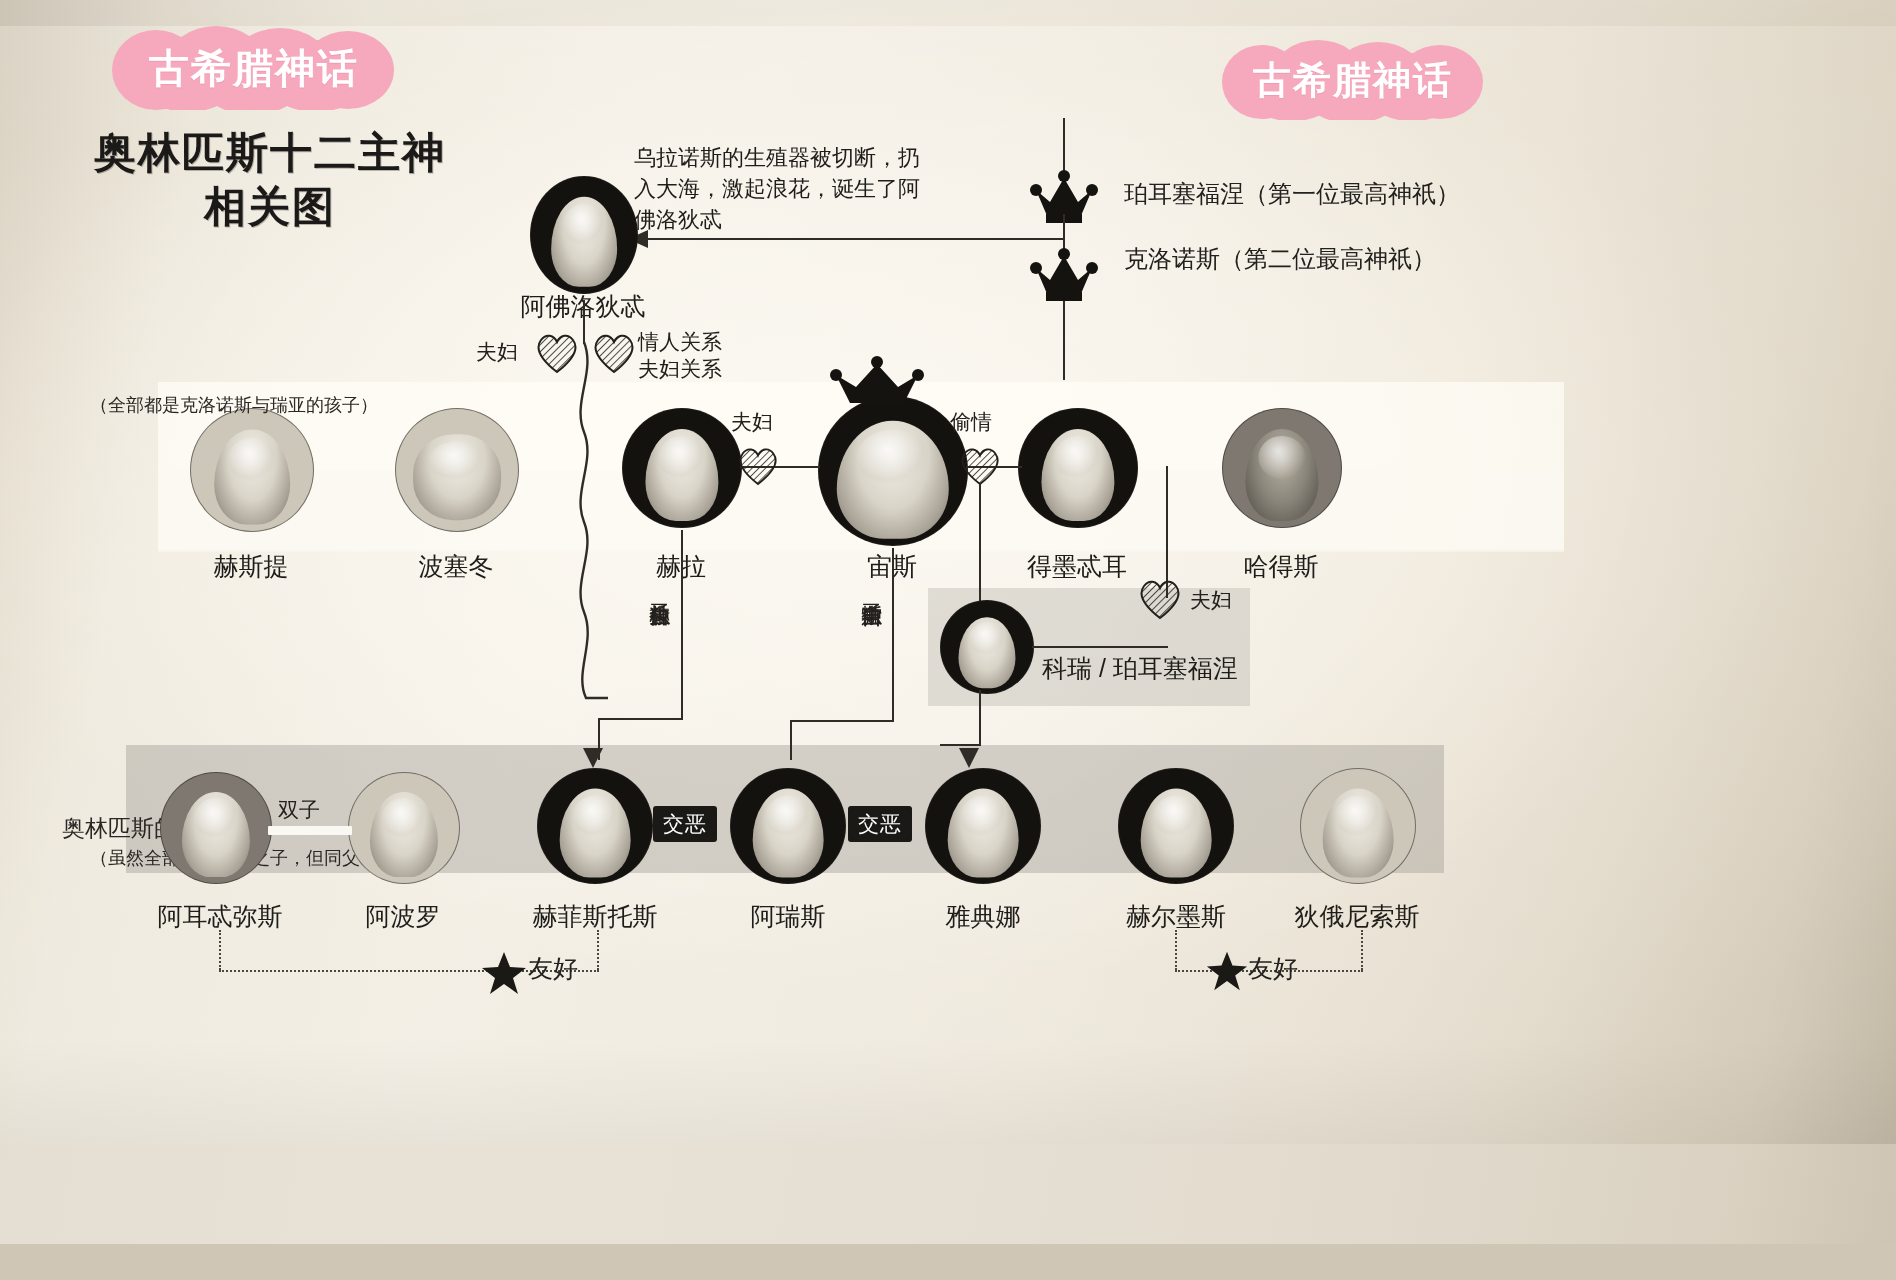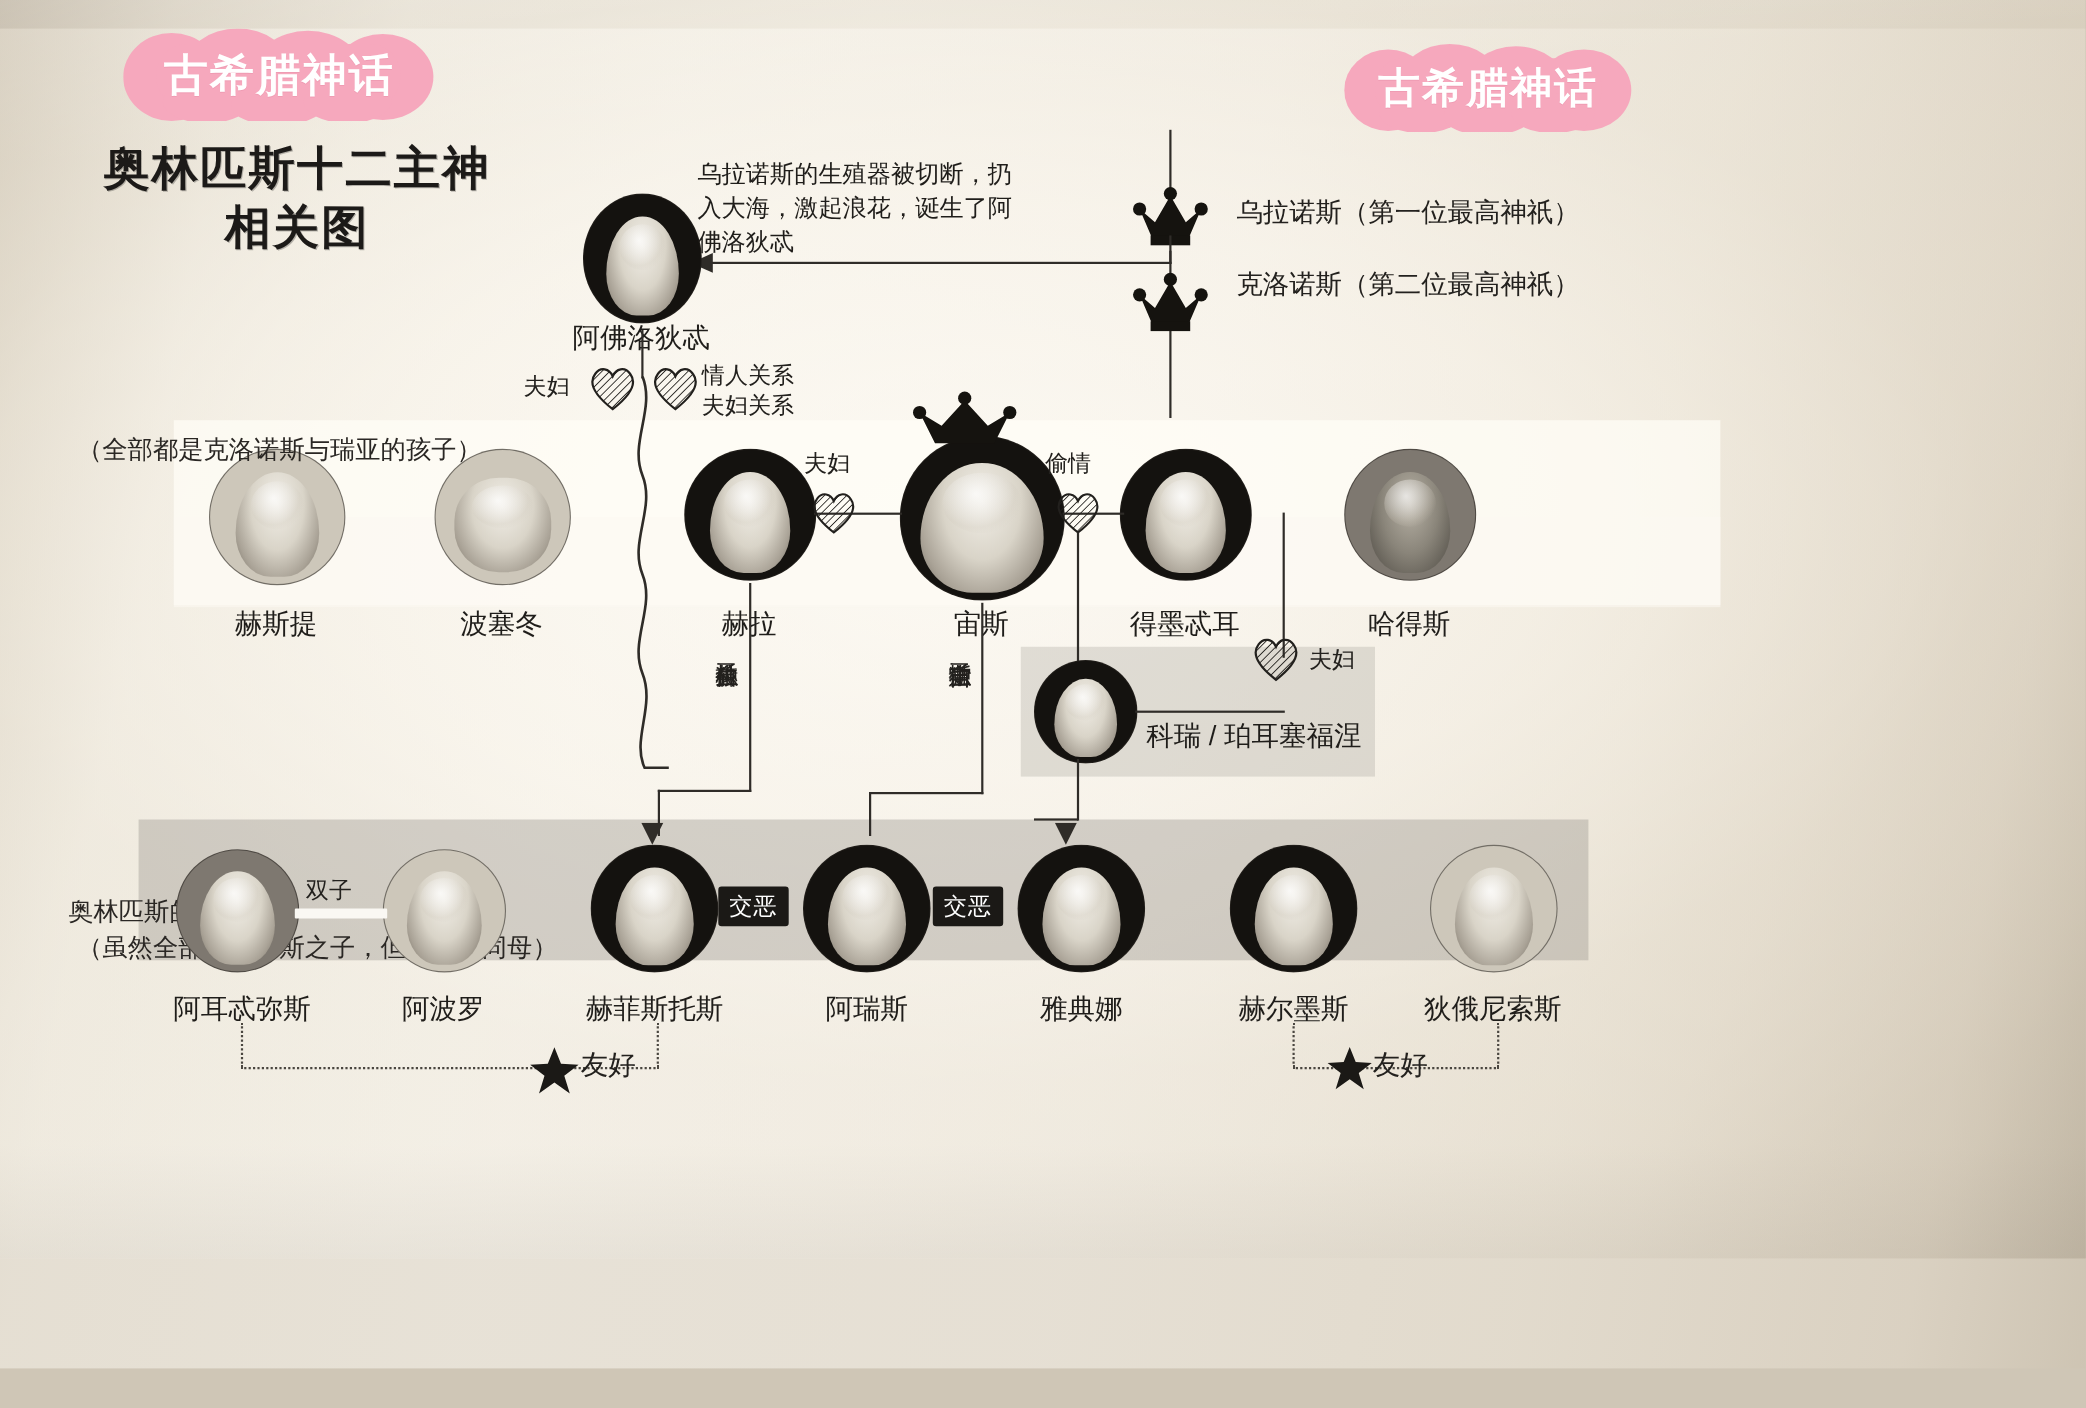--- a/index.html
+++ b/index.html
@@ -40,21 +40,21 @@
 
   .title-main{
     position:absolute;left:60px;top:126px;width:420px;
     font-size:42px;font-weight:bold;color:#1c1a18;line-height:1.28;
     text-align:center;letter-spacing:2px;
     text-shadow:1px 1px 0 rgba(0,0,0,0.25);
   }
 
   .gen-label{position:absolute;color:#2a2724;line-height:1.45;}
   .gen-label .l1{font-size:23px;}
-  .gen-label .l2{font-size:23px;padding-left:8px;}
+  .gen-label .l2{font-size:18px;padding-left:8px;margin-left:20px;}
   .gen1-label{left:62px;top:392px;}
   .gen2-label{left:62px;top:812px;}
 
   .band{position:absolute;}
   .band-gen1{left:158px;top:382px;width:1406px;height:168px;background:rgba(255,253,247,0.72);}
   .band-gen1-low{left:158px;top:470px;width:1406px;height:82px;background:rgba(252,249,242,0.6);}
   .band-gen2{left:126px;top:745px;width:1318px;height:128px;background:rgba(160,156,148,0.42);}
   .band-kore{left:928px;top:588px;width:322px;height:118px;background:rgba(176,172,164,0.35);}
 
   .node{position:absolute;}
@@ -170,21 +170,21 @@
   <div class="crown" style="left:1028px;top:246px;width:72px;height:62px;">
     <svg viewBox="0 0 72 62" width="72" height="62">
       <circle cx="36" cy="8" r="6" fill="#15130f"></circle>
       <circle cx="8" cy="22" r="6" fill="#15130f"></circle>
       <circle cx="64" cy="22" r="6" fill="#15130f"></circle>
       <path d="M8 22 L20 50 L52 50 L64 22 L50 34 L36 10 L22 34 Z" fill="#15130f"></path>
       <rect x="18" y="46" width="36" height="9" fill="#15130f"></rect>
     </svg>
   </div>
 
-  <div class="rel-label" style="left:1124px;top:178px;font-size:24px;">乌拉诺斯（第一位最高神祇）</div>
+  <div class="rel-label" style="left:1124px;top:178px;font-size:24px;">珀耳塞福涅（第一位最高神祇）</div>
   <div class="rel-label" style="left:1124px;top:243px;font-size:24px;">克洛诺斯（第二位最高神祇）</div>
 
   <div class="note" style="left:634px;top:142px;width:300px;">乌拉诺斯的生殖器被切断，扔入大海，激起浪花，诞生了阿佛洛狄忒</div>
 
   <div class="vline" style="left:1063px;top:214px;height:26px;"></div>
   <div class="hline" style="left:645px;top:238px;width:420px;"></div>
   <div class="arrowhead" style="left:628px;top:228px;width:22px;height:22px;">
     <svg viewBox="0 0 22 22" width="22" height="22">
         <path d="M0 11 L20 2 L20 20 Z" fill="#2f2c28"></path>
       </svg>

